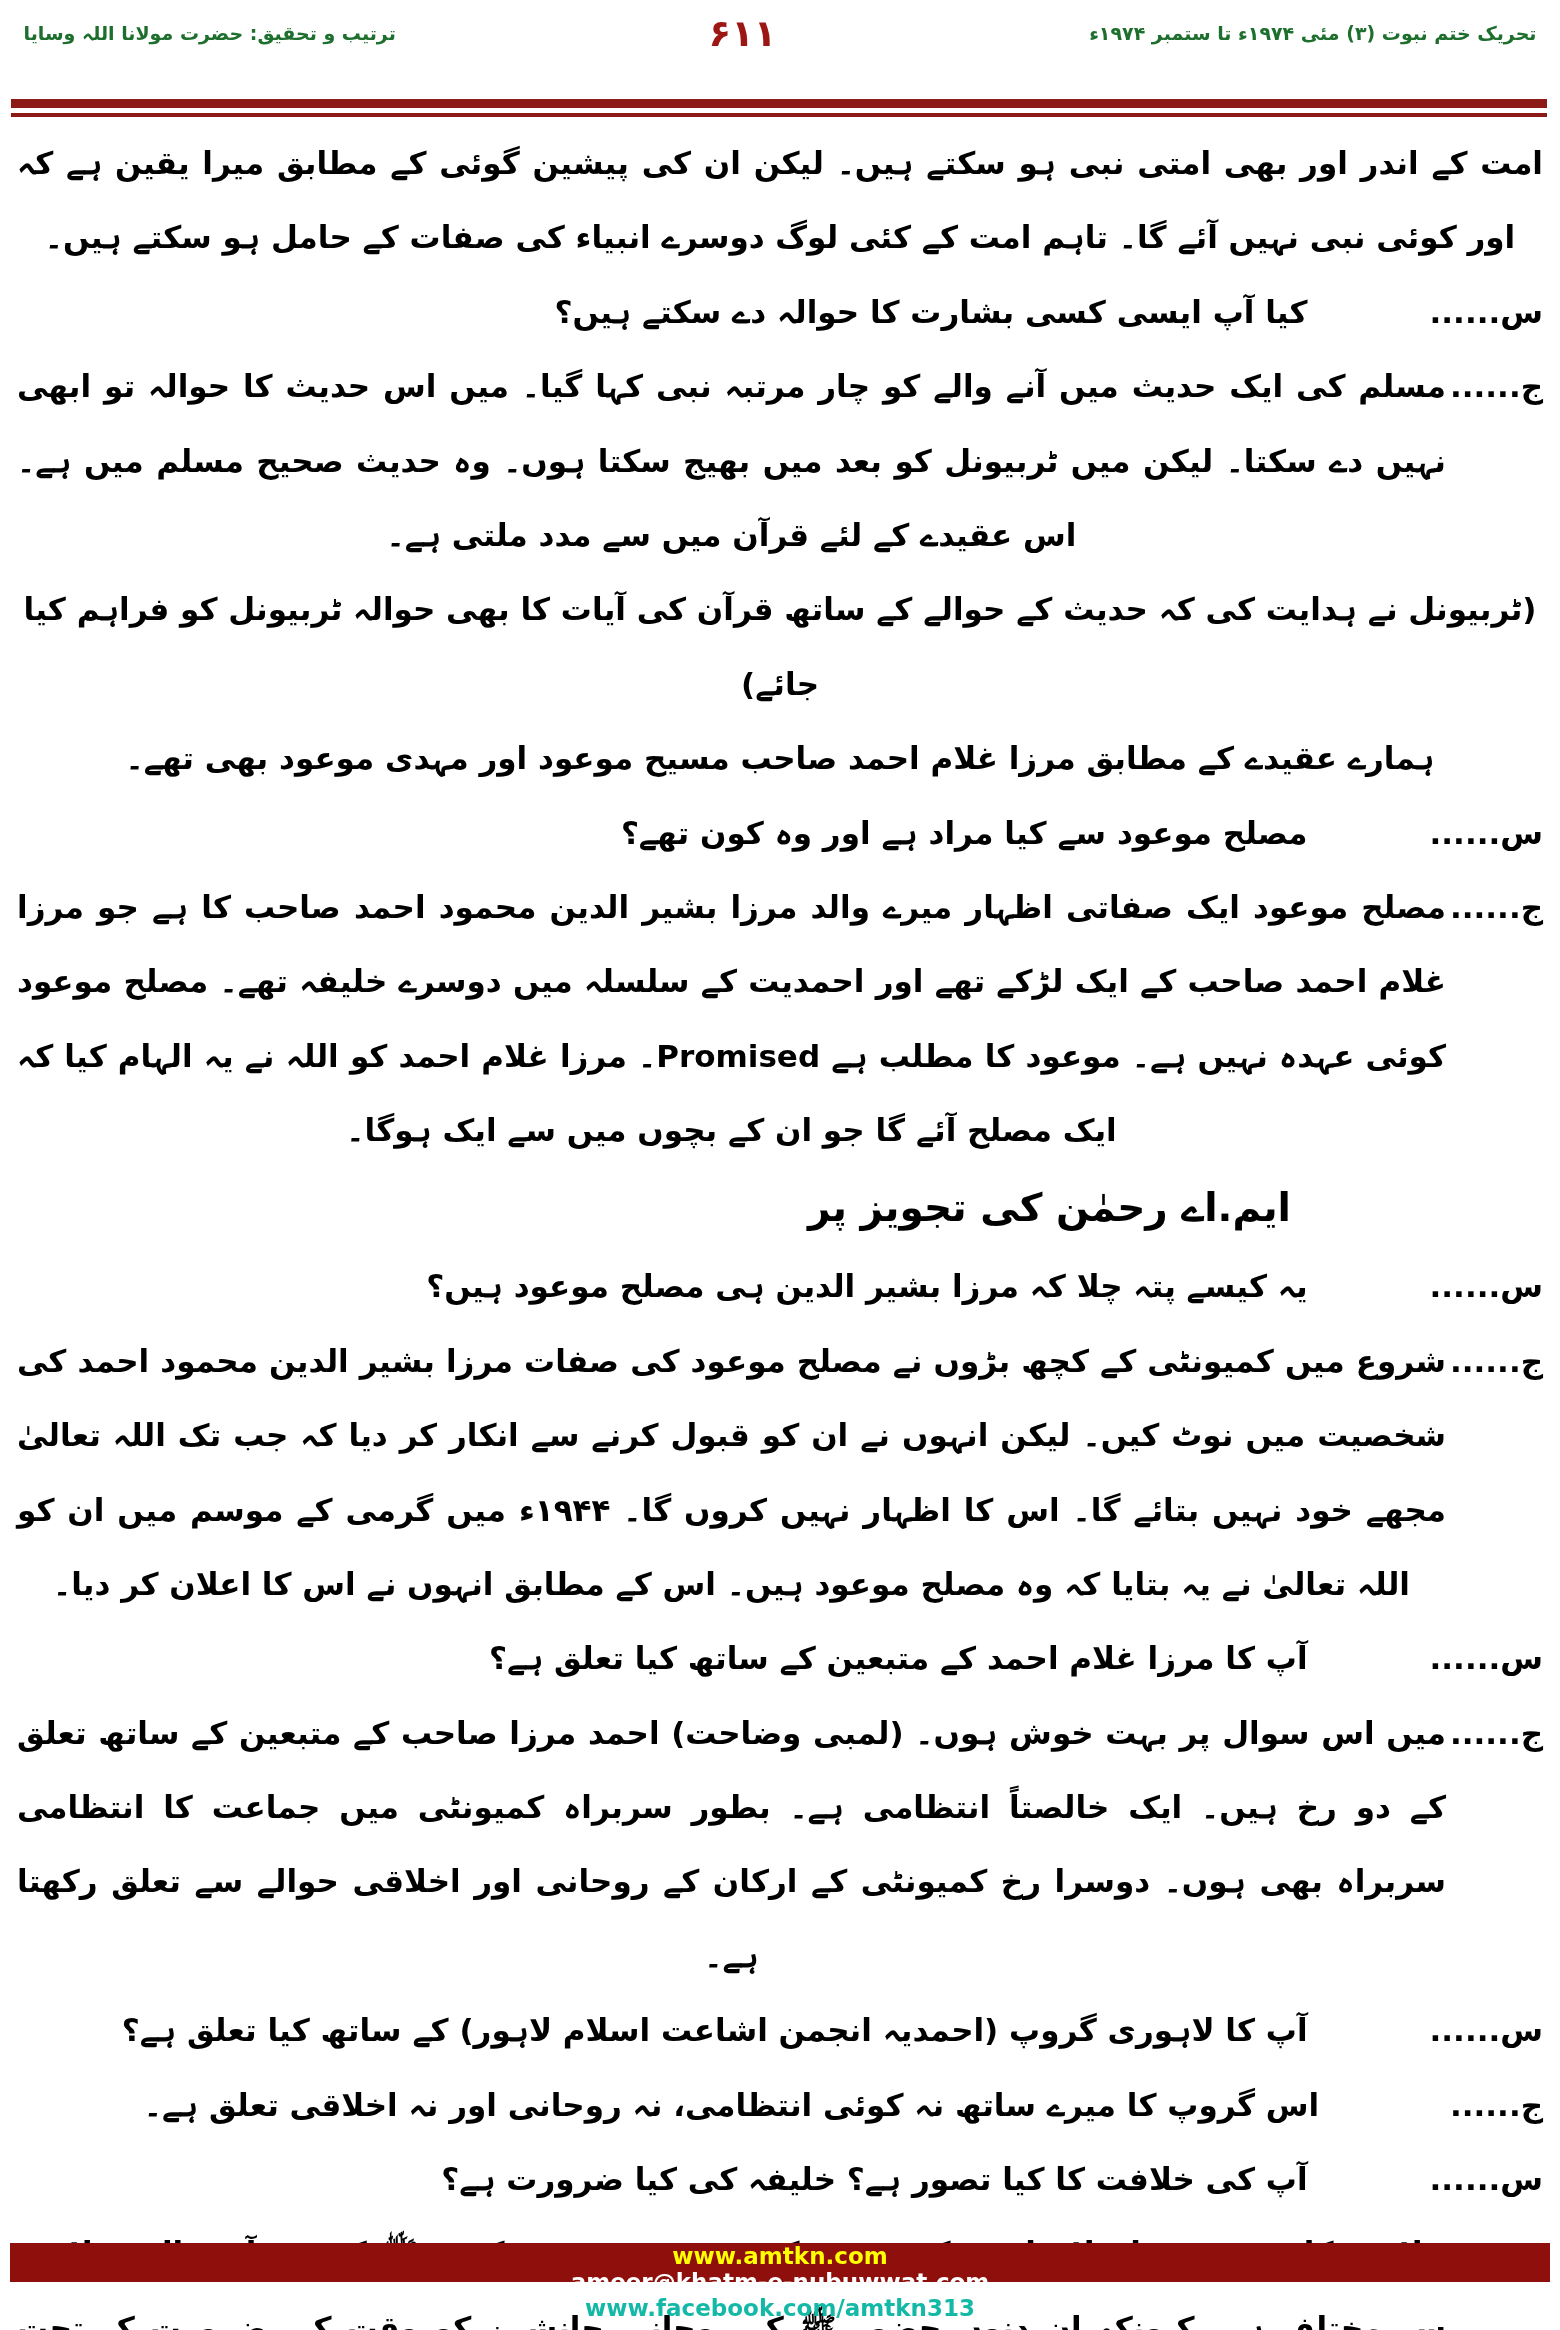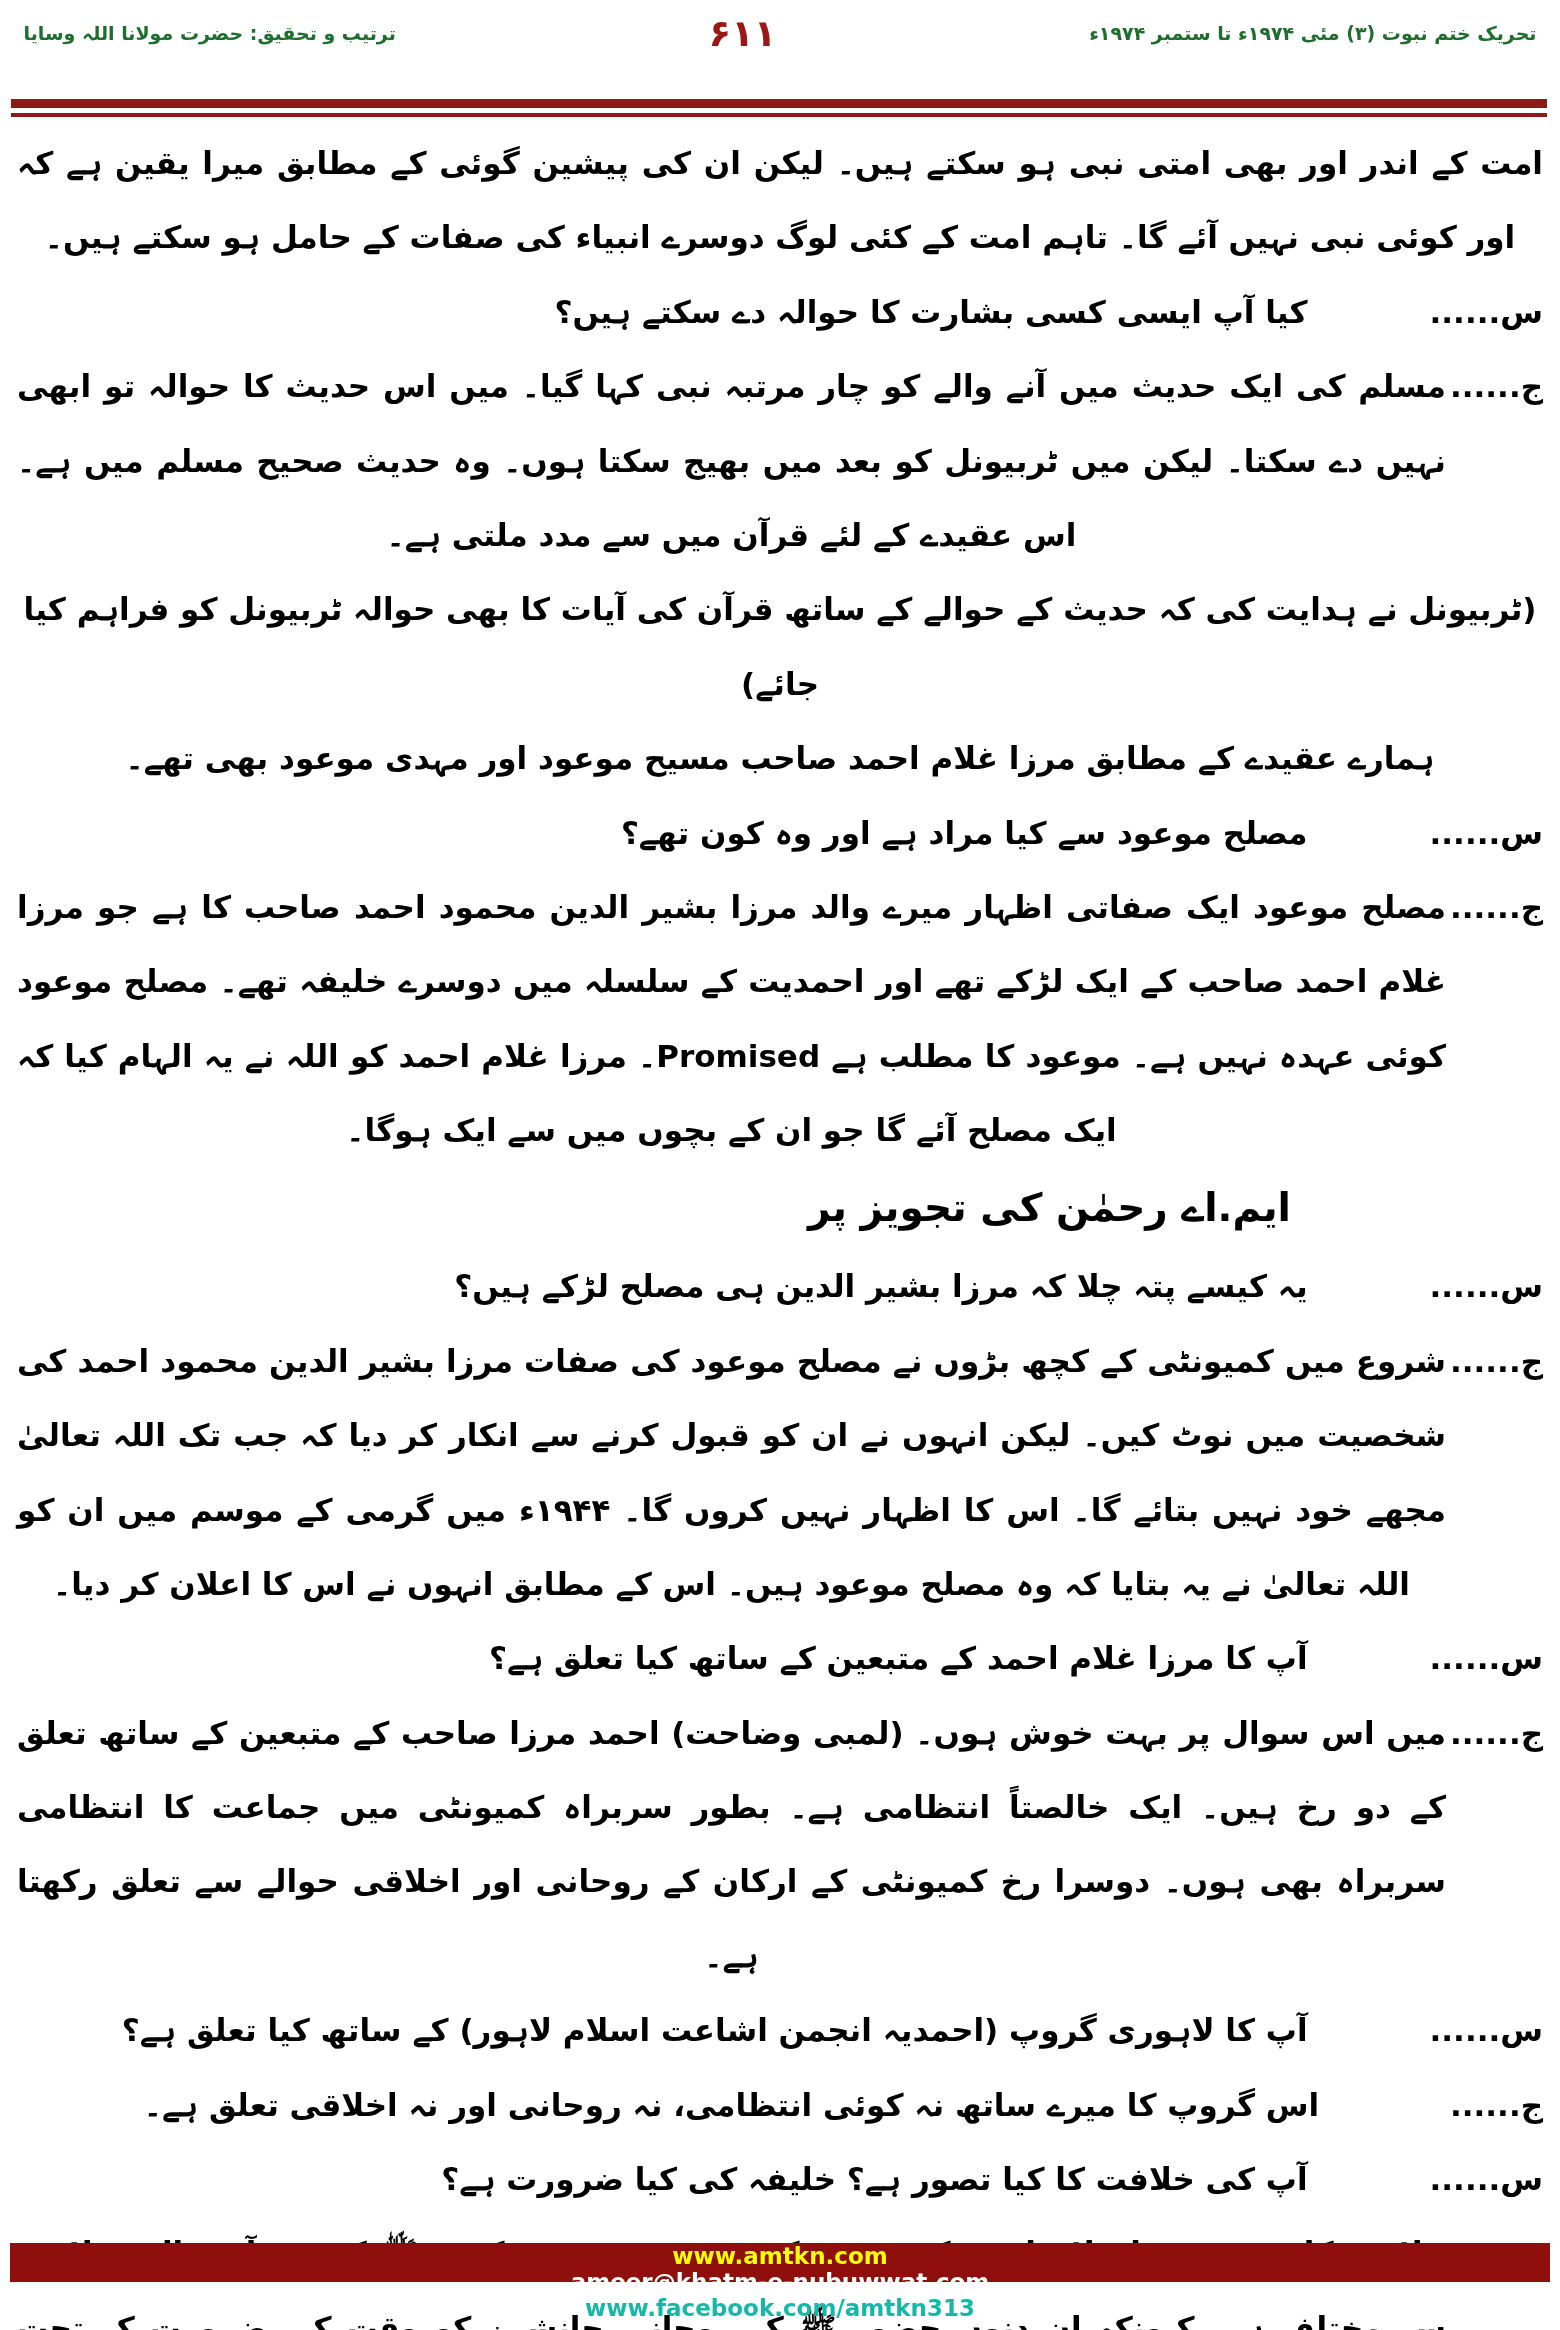--- a/index.html
+++ b/index.html
@@ -129,21 +129,21 @@
         <span class="marker">س......</span>
         <span class="qtext">مصلح موعود سے کیا مراد ہے اور وہ کون تھے؟</span>
       </div>
       <div class="para a-row">
         <span class="marker">ج......</span>
         <span class="atext">مصلح موعود ایک صفاتی اظہار میرے والد مرزا بشیر الدین محمود احمد صاحب کا ہے جو مرزا غلام احمد صاحب کے ایک لڑکے تھے اور احمدیت کے سلسلہ میں دوسرے خلیفہ تھے۔ مصلح موعود کوئی عہدہ نہیں ہے۔ موعود کا مطلب ہے Promised۔ مرزا غلام احمد کو اللہ نے یہ الہام کیا کہ ایک مصلح آئے گا جو ان کے بچوں میں سے ایک ہوگا۔</span>
       </div>
       <div class="para heading">ایم.اے رحمٰن کی تجویز پر</div>
       <div class="para q-row">
         <span class="marker">س......</span>
-        <span class="qtext">یہ کیسے پتہ چلا کہ مرزا بشیر الدین ہی مصلح لڑکے ہیں؟</span>
+        <span class="qtext">یہ کیسے پتہ چلا کہ مرزا بشیر الدین ہی مصلح موعود ہیں؟</span>
       </div>
       <div class="para a-row">
         <span class="marker">ج......</span>
         <span class="atext">شروع میں کمیونٹی کے کچھ بڑوں نے مصلح موعود کی صفات مرزا بشیر الدین محمود احمد کی شخصیت میں نوٹ کیں۔ لیکن انہوں نے ان کو قبول کرنے سے انکار کر دیا کہ جب تک اللہ تعالیٰ مجھے خود نہیں بتائے گا۔ اس کا اظہار نہیں کروں گا۔ ۱۹۴۴ء میں گرمی کے موسم میں ان کو اللہ تعالیٰ نے یہ بتایا کہ وہ مصلح موعود ہیں۔ اس کے مطابق انہوں نے اس کا اعلان کر دیا۔</span>
       </div>
       <div class="para q-row">
         <span class="marker">س......</span>
         <span class="qtext">آپ کا مرزا غلام احمد کے متبعین کے ساتھ کیا تعلق ہے؟</span>
       </div>
       <div class="para a-row">

